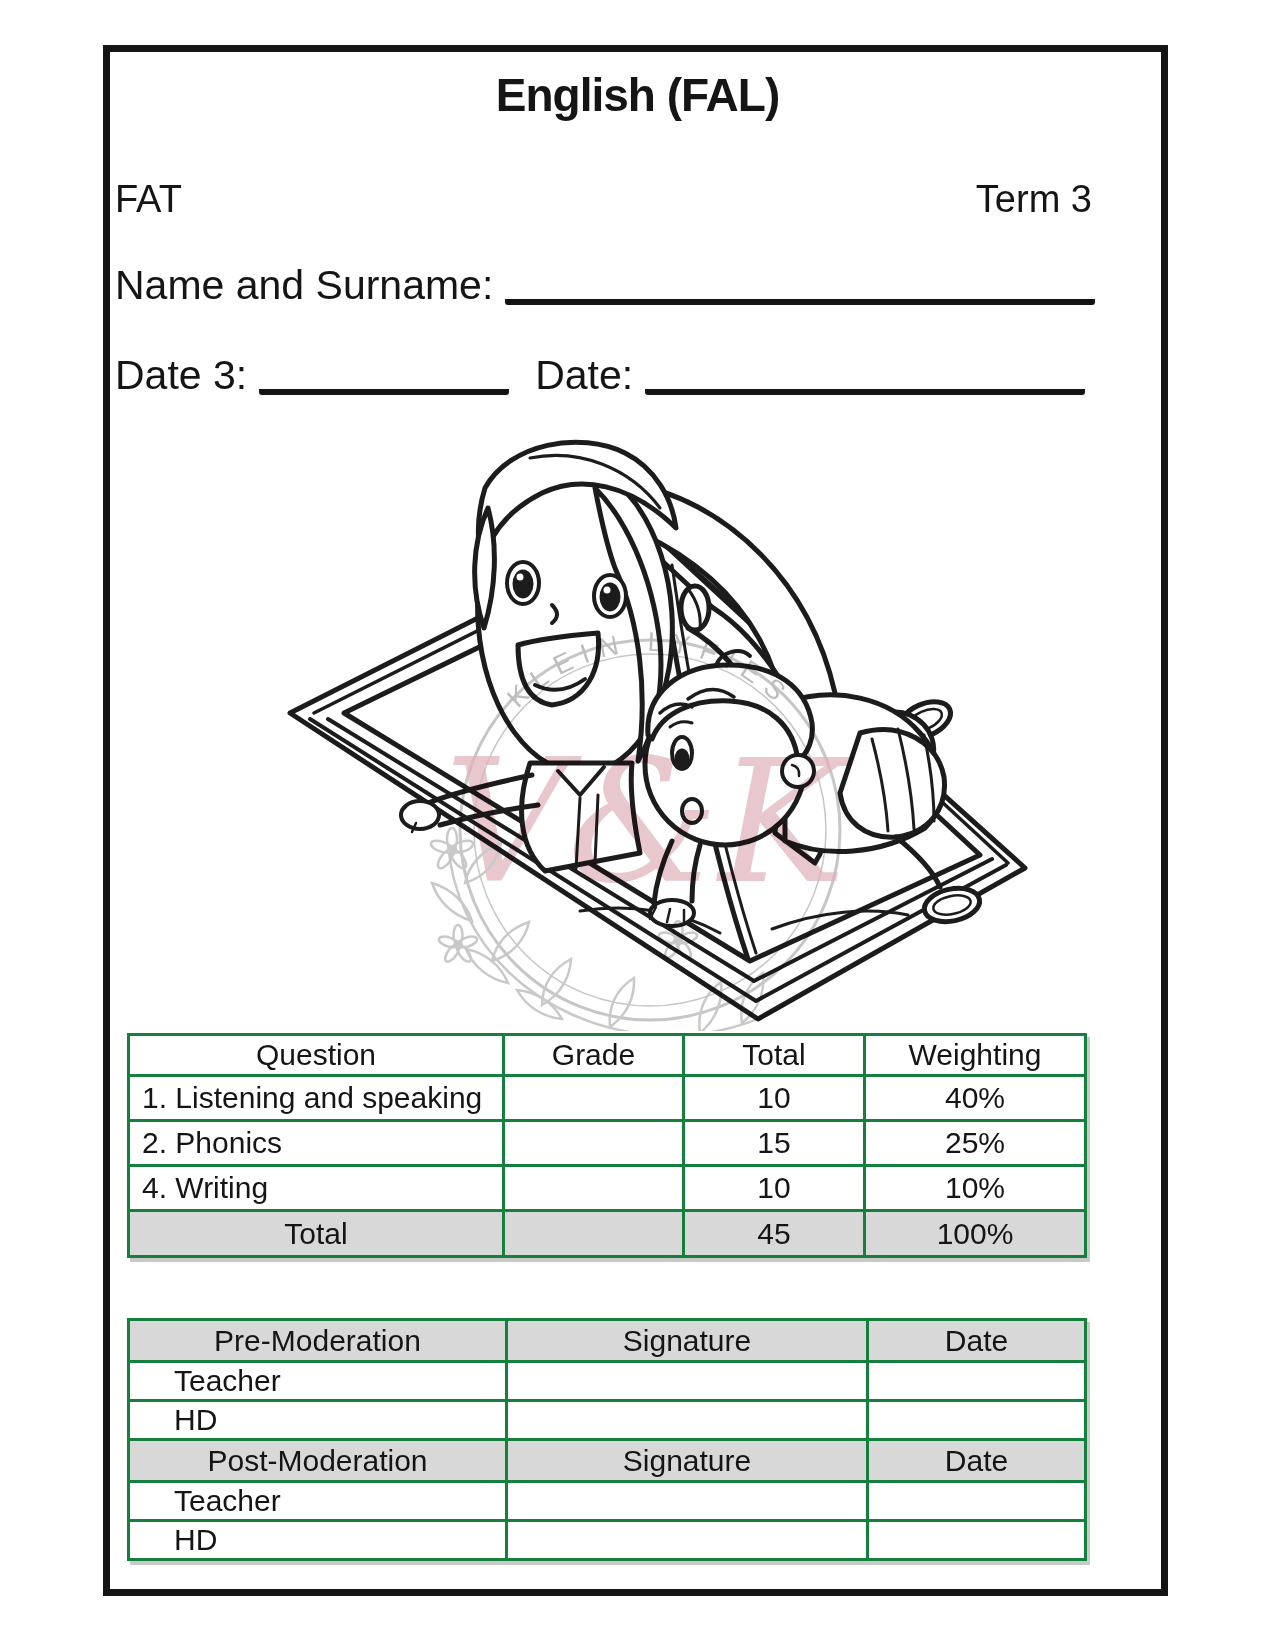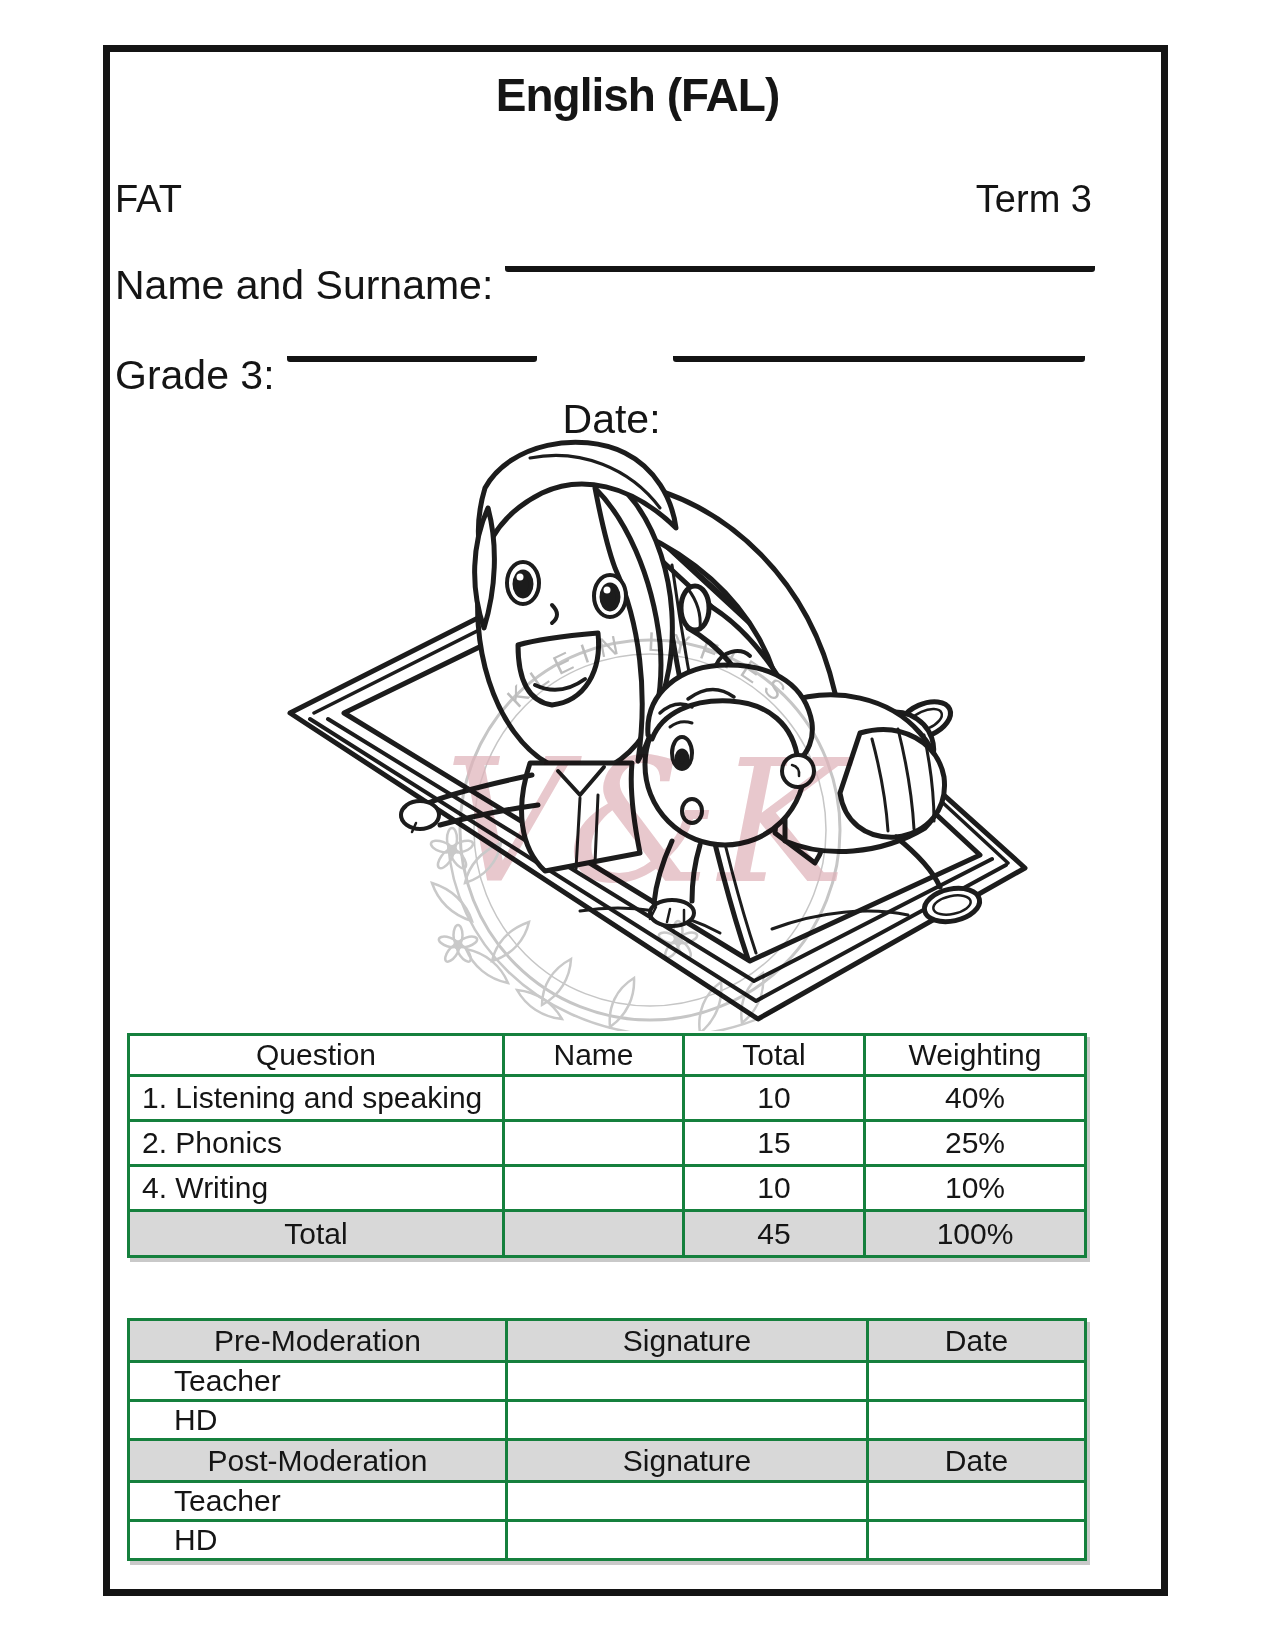--- a/index.html
+++ b/index.html
@@ -19,28 +19,28 @@
   .title {
     position:absolute; top:68px; left:0; width:100%;
     text-align:center; font-size:46px; font-weight:bold; letter-spacing:-1px;
   }
 
   .subhead-row {
     position:absolute; top:178px; left:115px; right:183px;
     display:flex; justify-content:space-between; font-size:38px;
   }
 
-  .field-row { position:absolute; display:flex; align-items:flex-start; font-size:41px; }
+  .field-row { position:absolute; display:flex; align-items:flex-end; font-size:41px; }
   .field-row .lbl { white-space:nowrap; }
   .wline { border-bottom:6px solid #141414; height:10px; margin:0 0 4px 12px; border-radius:3px; }
   .name-row { top:262px; left:115px; right:180px; }
   .grade-row { top:352px; left:115px; right:190px; }
   .wline-grow { flex:1 1 auto; }
   .wline-fixed { width:250px; }
-  .date-lbl { margin-left:26px;margin-top:44px; }
+  .date-lbl { margin-left:26px; }
 
   .illustration { position:absolute; left:280px; top:413px; width:750px; height:618px; }
 
   table.sheet {
     position:absolute; left:127px; border-collapse:collapse; table-layout:fixed;
     width:957px; font-size:30px; background:#fff;
     box-shadow:3px 4px 0 #c9c9c9;
   }
   table.sheet td { border:3px solid #15803d; overflow:hidden; white-space:nowrap; }
   .marks-table { top:1033px; }
@@ -66,21 +66,21 @@
     <span>FAT</span>
     <span>Term 3</span>
   </div>
 
   <div class="field-row name-row">
     <span class="lbl">Name and Surname:</span>
     <span class="wline wline-grow"></span>
   </div>
 
   <div class="field-row grade-row">
-    <span class="lbl">Grade 3:</span>
+    <span class="lbl">Date 3:</span>
     <span class="wline wline-fixed"></span>
     <span class="lbl date-lbl">Date:</span>
     <span class="wline wline-grow"></span>
   </div>
 
   <svg class="illustration" viewBox="0 0 750 618">
     <g fill="#ffffff" stroke="#1c1c1c" stroke-width="5" stroke-linecap="round" stroke-linejoin="round">
 
       <path d="M 10,300 L 370,118 L 745,455 L 478,606 Z"></path>
       <path d="M 34,300 L 372,130" fill="none" stroke-width="3.5"></path>
@@ -216,21 +216,21 @@
   <table class="sheet marks-table">
     <colgroup>
         <col style="width:375px">
         <col style="width:180px">
         <col style="width:181px">
         <col style="width:221px">
       </colgroup>
     <tbody>
         <tr class="hdr">
       <td class="cc">Question</td>
-      <td class="cc">Name</td>
+      <td class="cc">Grade</td>
       <td class="cc">Total</td>
       <td class="cc">Weighting</td>
     </tr>
     <tr class="data">
       <td class="cl">1.  Listening and speaking</td>
       <td class="cc"></td>
       <td class="cc">10</td>
       <td class="cc">40%</td>
     </tr>
     <tr class="data">

